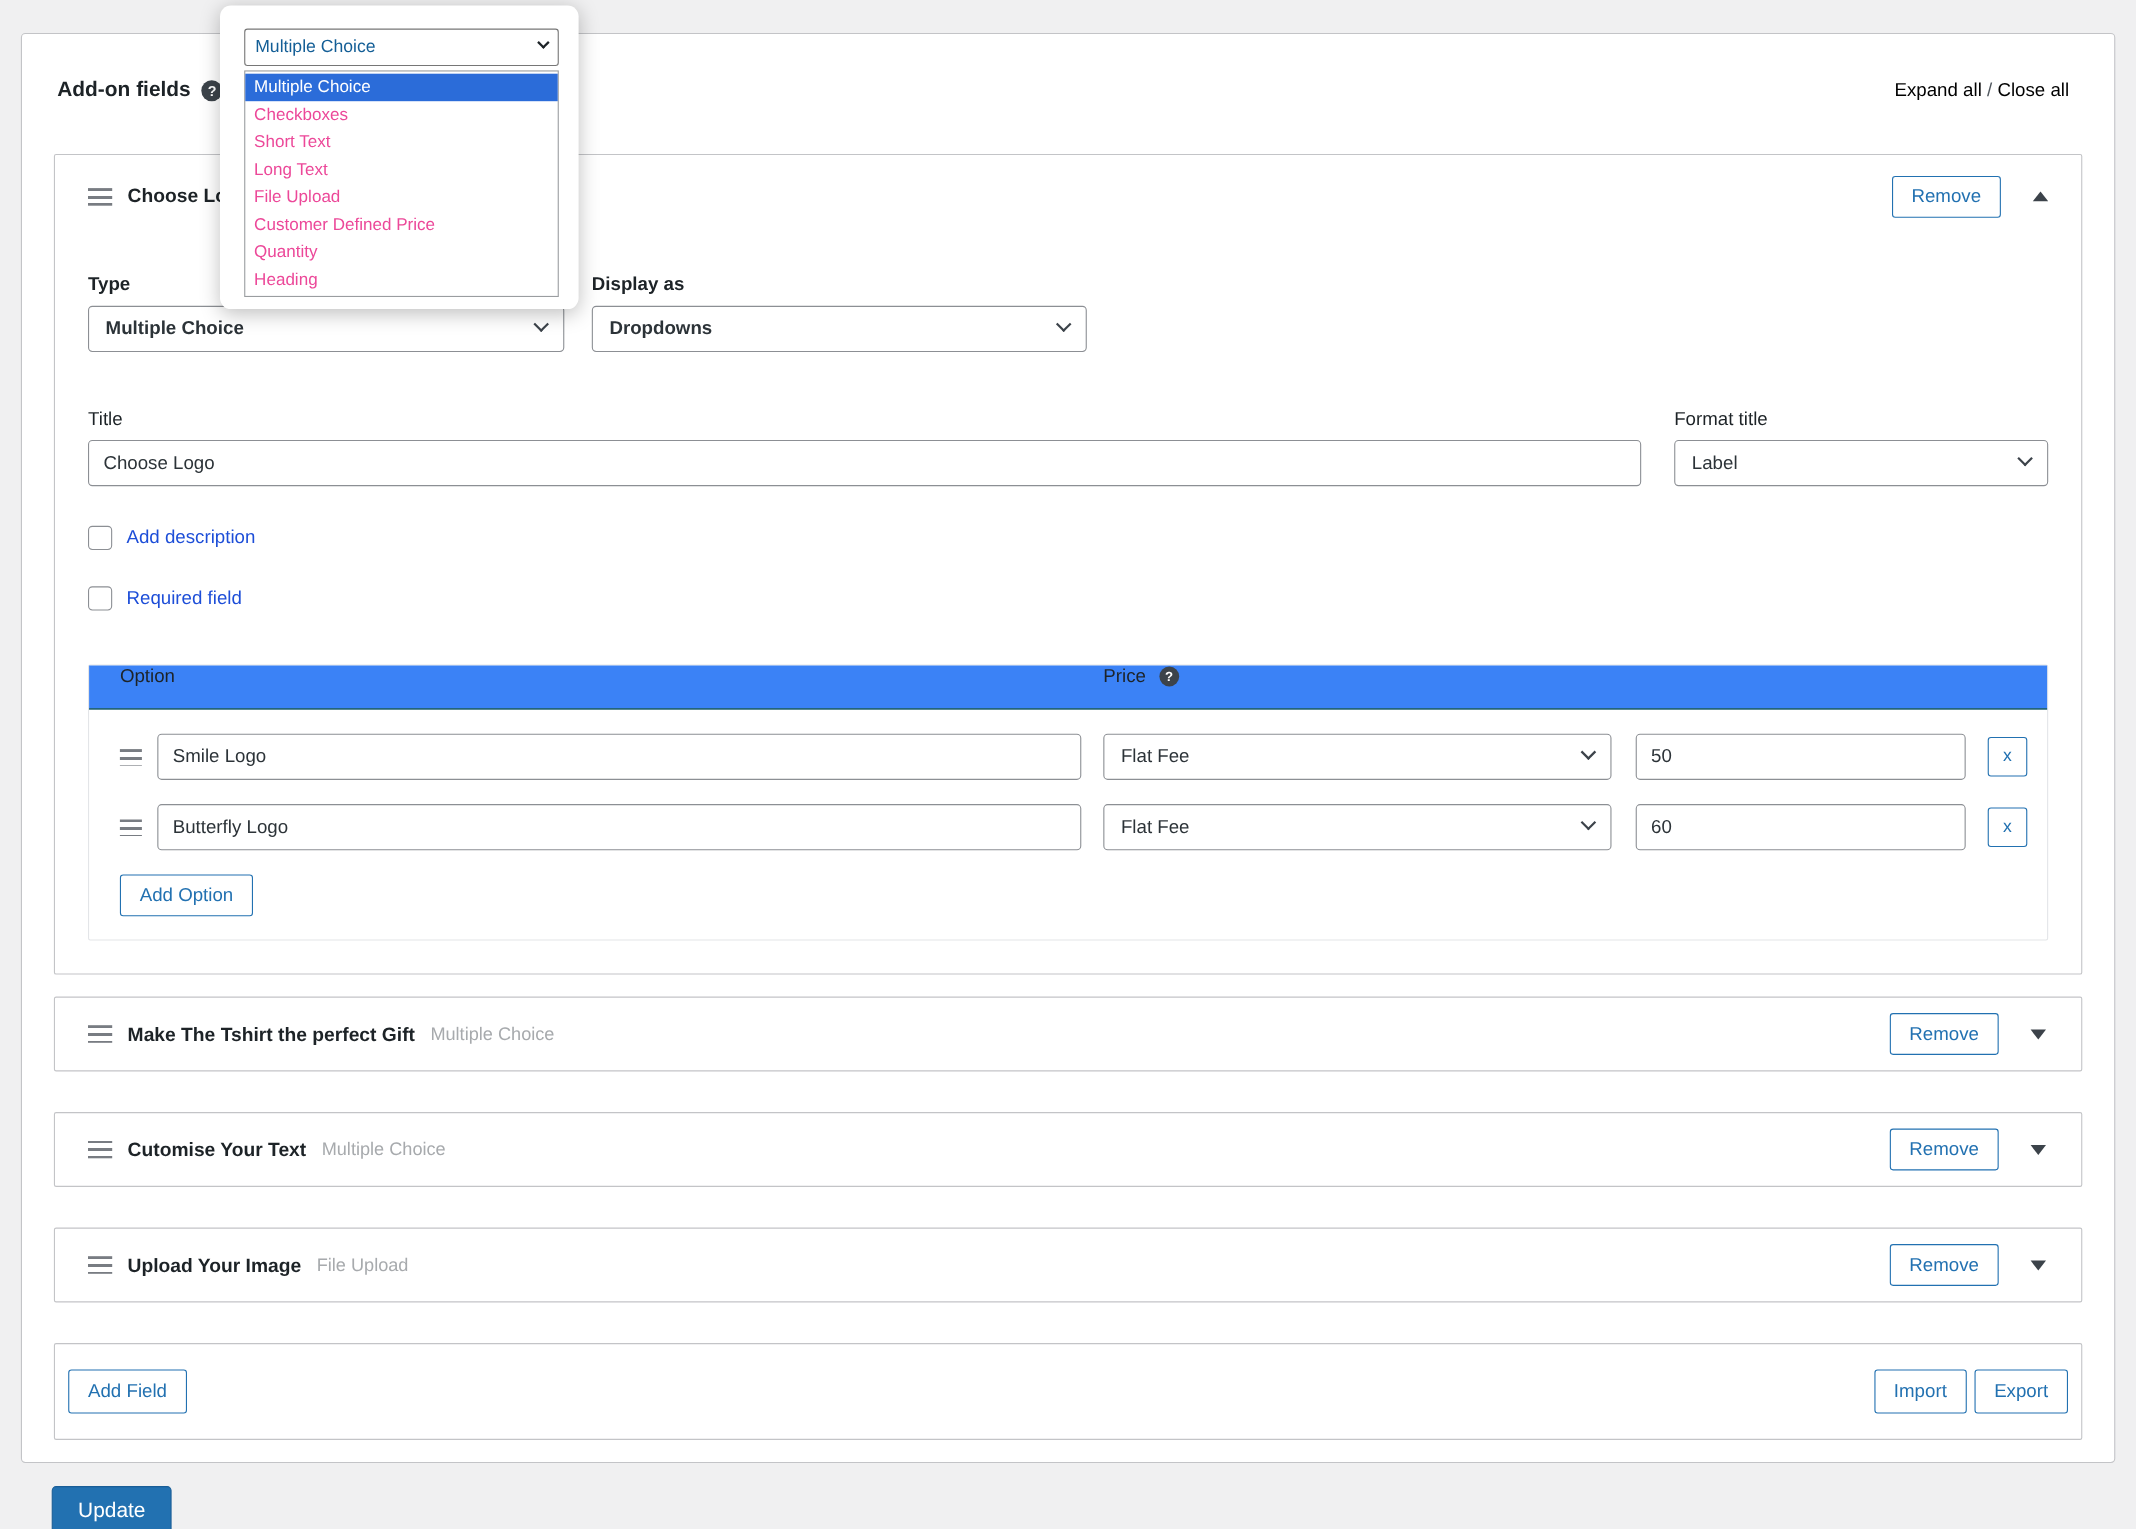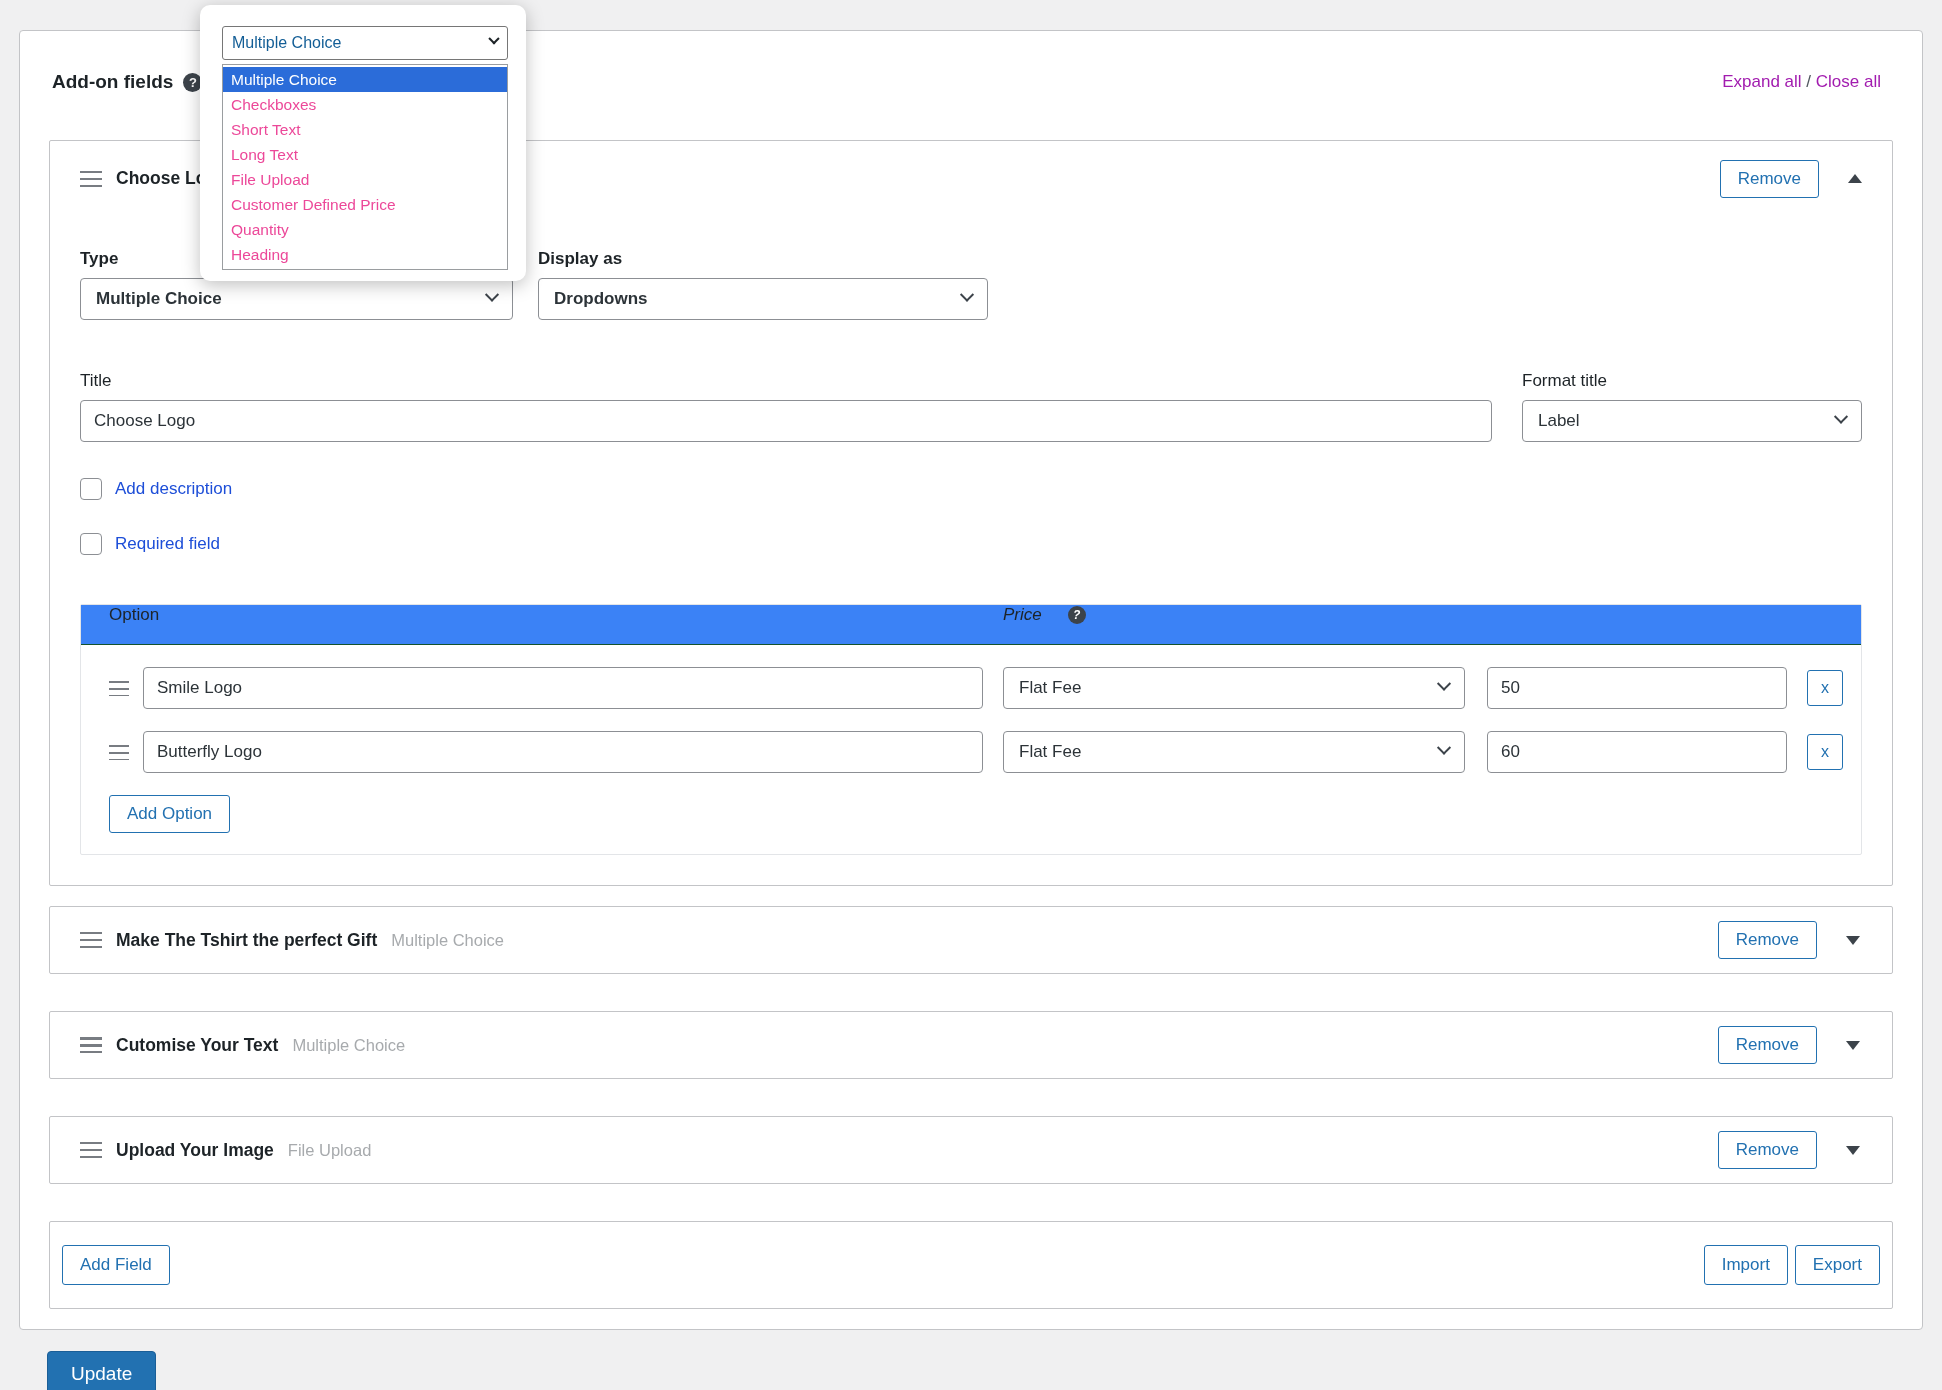--- a/index.html
+++ b/index.html
@@ -26,21 +26,21 @@
   }
   .panel-title-wrap{ display:flex; align-items:center; gap:10px; padding-left:3px;}
   .panel-title{ font-weight:bold; font-size:19px; color:#1d2327; }
   .help-icon{
     display:inline-flex; align-items:center; justify-content:center;
     width:19px; height:19px; border-radius:50%;
     background:#3c434a; color:#fff; font-size:13px; font-weight:bold;
     cursor:default;
   }
   .header-links{ font-size:17px; color:#50575e; padding-right:12px;}
-  .header-links a{ color:#a21caf; text-decoration:none; cursor:pointer; }
+  .header-links a{ color:#000000; text-decoration:none; cursor:pointer; }
 
   
   .field-card{
     border:1px solid #c3c4c7; border-radius:2px; background:#fff;
   }
   .field-card.expanded{ margin-bottom:20px; }
   .field-head{
     height:75px; display:flex; align-items:center; padding:0 30px;
   }
   .drag{
@@ -110,21 +110,21 @@
     margin-top:49px; border:1px solid #e3e5e8; border-radius:2px;
   }
   .options-head{
     position:relative; height:40px; background:#3b82f6;
     border-bottom:1px solid #14532d;
     display:flex; align-items:flex-start;
     font-size:17px; color:#1d2327;
   }
   .options-head .opt-col{ margin-left:28px; }
   .options-head .price-col{
-    position:absolute; left:922px; display:flex; align-items:center; gap:26px;font-style:italic;
+    position:absolute; left:922px; display:flex; align-items:center; gap:12px;
   }
   .options-head .help-icon{ width:18px; height:18px; font-size:12px; }
   .opt-row{
     display:flex; align-items:center; padding-left:28px; margin-top:22px;
   }
   .opt-row .drag{ margin-right:14px; }
   .opt-name{ width:840px; flex:none; }
   .opt-price-type{ width:462px; flex:none; margin-left:20px; }
   .opt-price{ width:300px; flex:none; margin-left:22px; }
   .opt-x{ margin-left:20px; }

